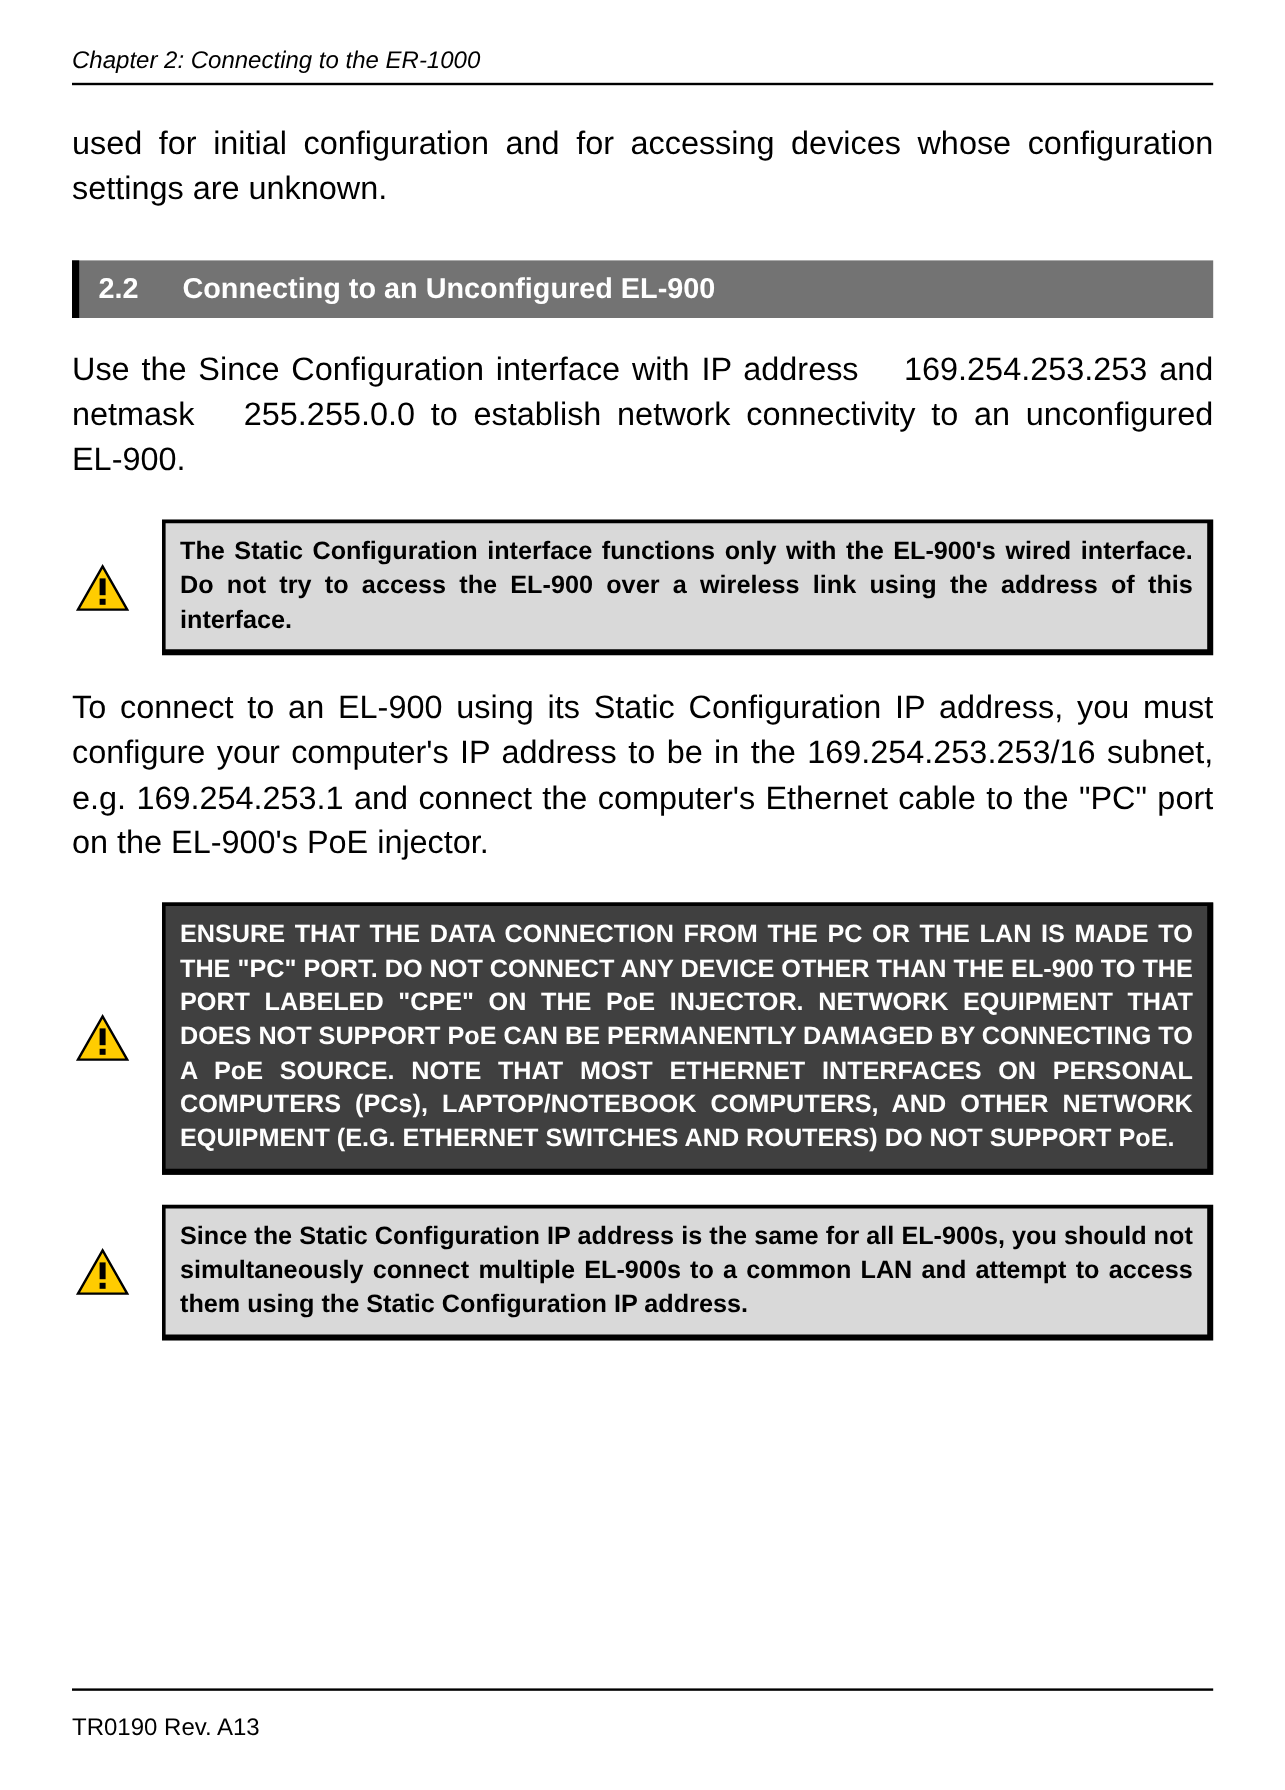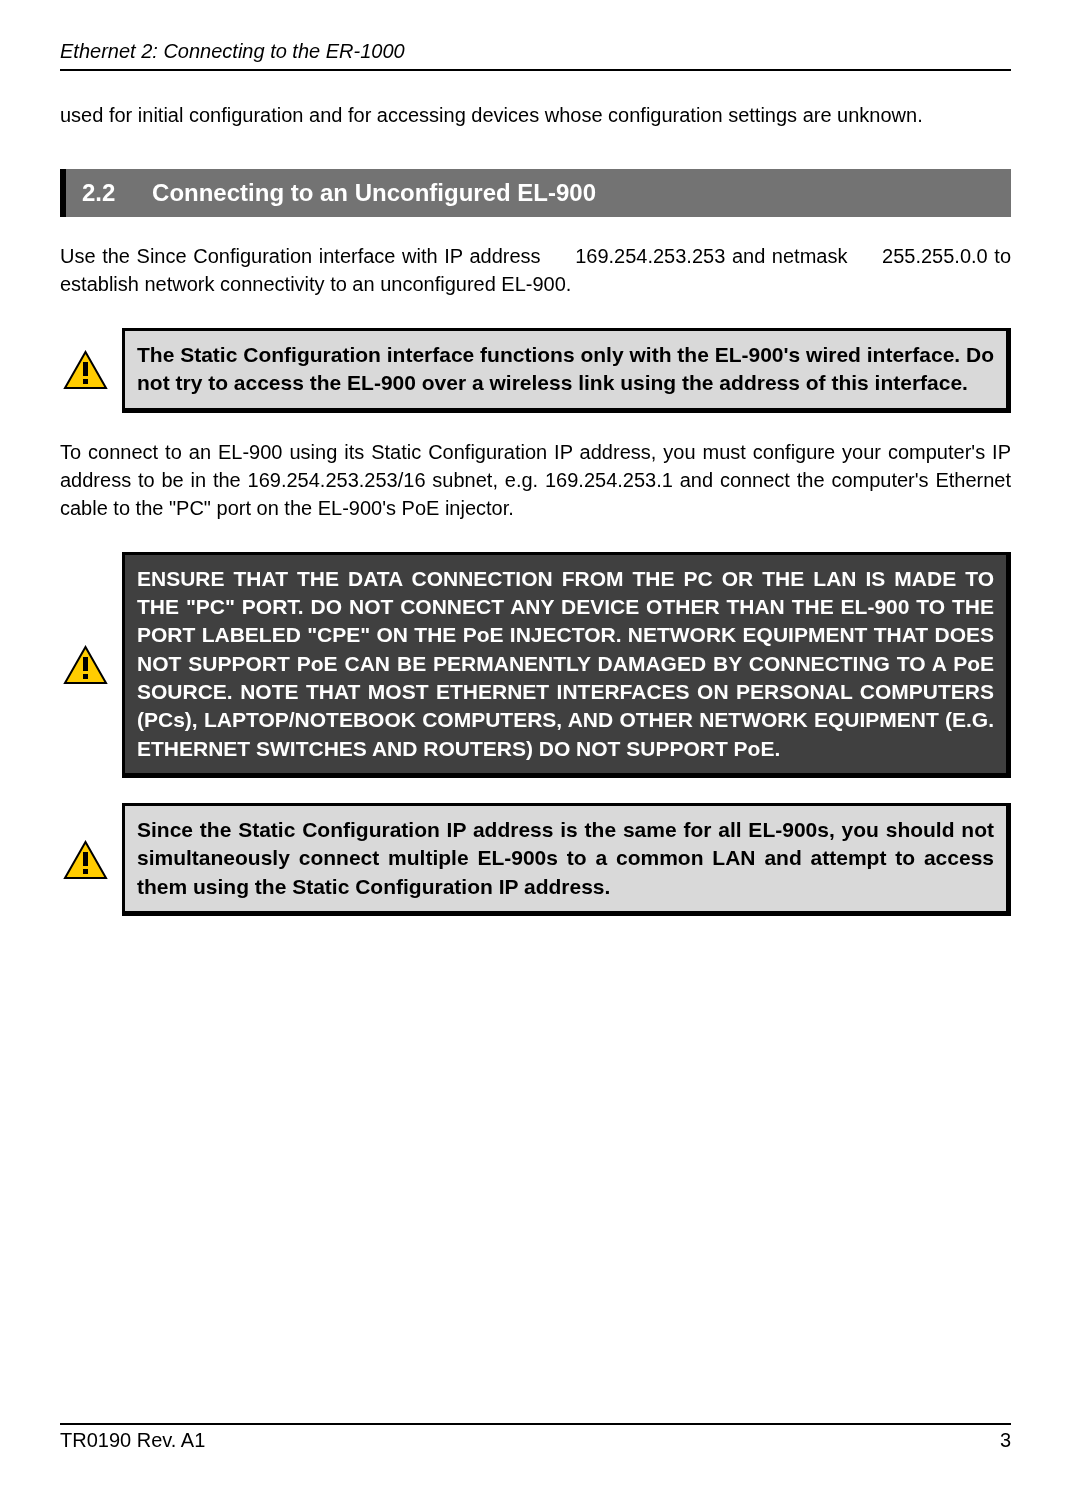--- a/index.html
+++ b/index.html
@@ -17,21 +17,21 @@
       color: black;
     }
     .header {
       font-style: italic;
       font-size: 20px;
       border-bottom: 2px solid black;
       padding-bottom: 6px;
       margin-bottom: 30px;
     }
     .body-text {
-      font-size: 20px;
+      font-size: 27px;
       text-align: justify;
       margin-bottom: 30px;
       line-height: 1.4;
     }
     .section-heading {
       background: #737373;
       color: white;
       font-size: 24px;
       font-weight: bold;
       padding: 10px 16px;
@@ -40,21 +40,21 @@
       border-left: 6px solid black;
     }
     .section-number {
       display: inline-block;
       margin-right: 30px;
     }
     .callout-row {
       display: flex;
       align-items: center;
       margin-bottom: 25px;
-      gap: 12px;
+      gap: 25px;
     }
     .callout-icon {
       flex-shrink: 0;
       width: 50px;
       height: 45px;
       display: flex;
       align-items: center;
       justify-content: center;
     }
     .callout-box {
@@ -79,35 +79,34 @@
     .bold {
       font-weight: normal;
       margin-left: 28px;
     }
     .footer {
       position: absolute;
       bottom: 40px;
       left: 60px;
       right: 60px;
       display: flex;
-      justify-content: space-between;
       font-size: 20px;
       border-top: 2px solid black;
-      padding-top: 4px;
+      padding-top: 20px;
     }
     .warning-triangle {
       width: 45px;
       height: 40px;
     }
   </style>
 </head>
 <body>
 
 <div class="header">
-  <span>Ethernet 2: Connecting to the ER-1000</span>
+  <span>Chapter 2: Connecting to the ER-1000</span>
 </div>
 
 <p class="body-text">used for initial configuration and for accessing devices whose configuration settings are unknown.</p>
 
 <div class="section-heading">
   <span class="section-number">2.2</span>
   <span>Connecting to an Unconfigured EL-900</span>
 </div>
 
 <p class="body-text">

